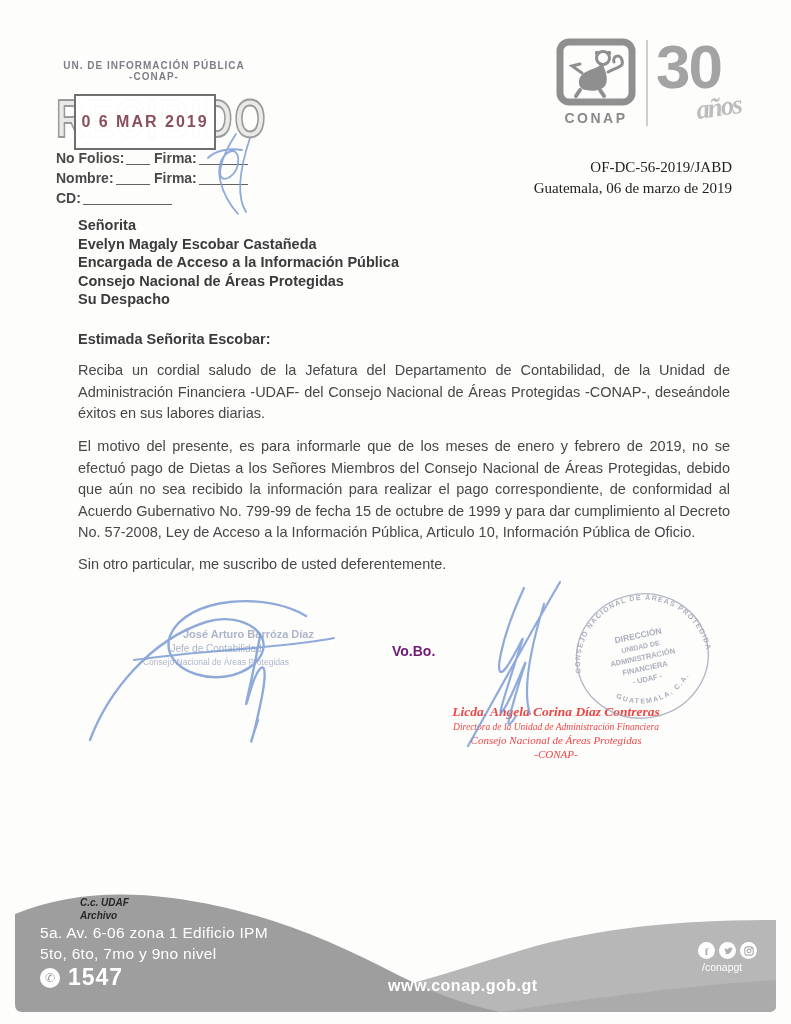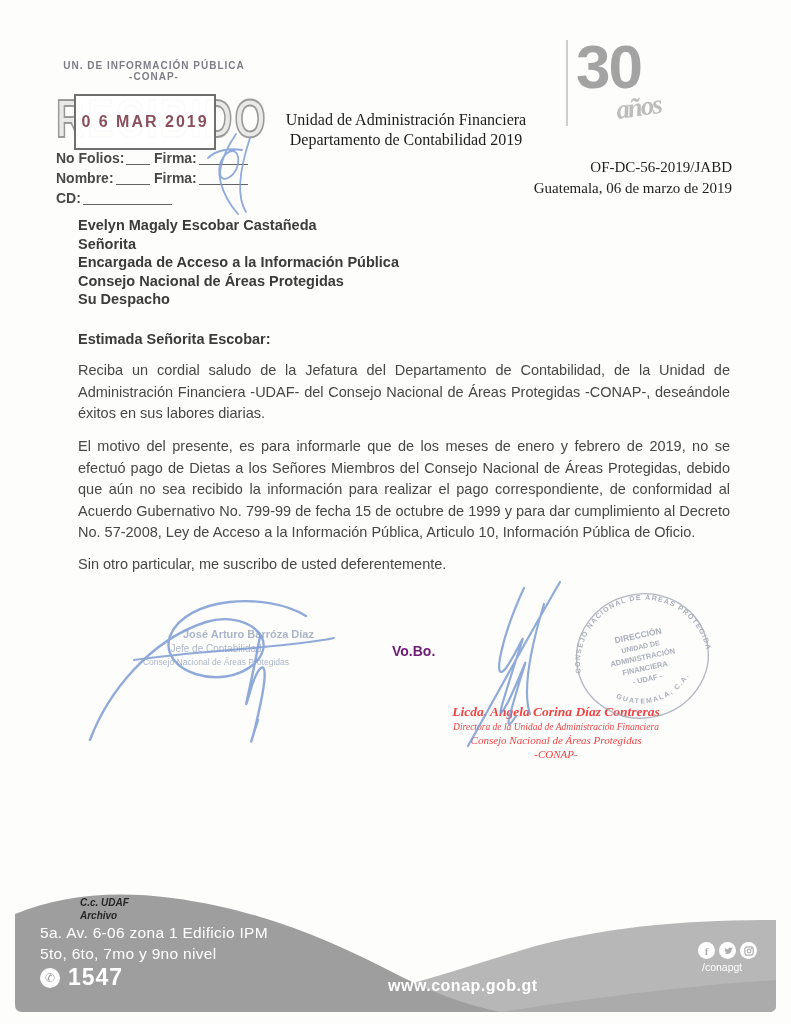--- a/index.html
+++ b/index.html
@@ -106,41 +106,50 @@
       </div>
       <div class="f-row">
         <div class="f-cell" style="flex:0 0 120px;">
             <span>CD:</span>
             <span class="f-line"></span>
           </div>
       </div>
     </div>
   </div>
 
-  <div class="abs hdr-center">
-    <div>Unidad de Administración Financiera</div>
-    <div>Departamento de Contabilidad 2019</div>
-  </div>
 
   <div class="abs logo-wrap">
+    <div>
+      <svg width="80" height="70" viewBox="0 0 80 70">
+        <rect x="4" y="4" width="72" height="60" rx="9" fill="none" stroke="#8f8f8f" stroke-width="7"></rect>
+        <circle cx="47" cy="20" r="6.5" fill="none" stroke="#8f8f8f" stroke-width="3"></circle>
+        <circle cx="41" cy="15" r="2.2" fill="#8f8f8f"></circle>
+        <circle cx="53" cy="15" r="2.2" fill="#8f8f8f"></circle>
+        <path d="M30 52 C22 52 20 40 28 35 C34 31 42 30 44 27 L47 27 C50 34 52 40 50 46 C48 52 38 54 30 52 Z" fill="#8f8f8f"></path>
+        <path d="M26 35 L16 28 L24 26" fill="none" stroke="#8f8f8f" stroke-width="3" stroke-linecap="round"></path>
+        <path d="M52 34 C62 28 68 30 66 22 C64 15 56 18 58 24" fill="none" stroke="#8f8f8f" stroke-width="3" stroke-linecap="round"></path>
+        <path d="M24 52 L20 58 M44 52 L48 58" stroke="#8f8f8f" stroke-width="4" stroke-linecap="round"></path>
+      </svg>
+      <div class="conap-label">CONAP</div>
+    </div>
     <div class="logo-divider"></div>
     <div class="thirty">
       <span>30</span>
       <span class="anios">años</span>
     </div>
   </div>
 
   <div class="abs ref-block">
     <div>OF-DC-56-2019/JABD</div>
     <div>Guatemala, 06 de marzo de 2019</div>
   </div>
 
   <div class="abs recipient">
+    <div>Señorita</div>
     <div>Evelyn Magaly Escobar Castañeda</div>
-    <div>Señorita</div>
     <div>Encargada de Acceso a la Información Pública</div>
     <div>Consejo Nacional de Áreas Protegidas</div>
     <div>Su Despacho</div>
   </div>
 
   <div class="abs salutation">Estimada Señorita Escobar:</div>
   <div class="abs para p1">Reciba un cordial saludo de la Jefatura del Departamento de Contabilidad, de la Unidad de Administración Financiera -UDAF- del Consejo Nacional de Áreas Protegidas -CONAP-, deseándole éxitos en sus labores diarias.</div>
   <div class="abs para p2">El motivo del presente, es para informarle que de los meses de enero y febrero de 2019, no se efectuó pago de Dietas a los Señores Miembros del Consejo Nacional de Áreas Protegidas, debido que aún no sea recibido la información para realizar el pago correspondiente, de conformidad al Acuerdo Gubernativo No. 799-99 de fecha 15 de octubre de 1999 y para dar cumplimiento al Decreto No. 57-2008, Ley de Acceso a la Información Pública, Articulo 10, Información Pública de Oficio.</div>
   <div class="abs closing">Sin otro particular, me suscribo de usted deferentemente.</div>
 

